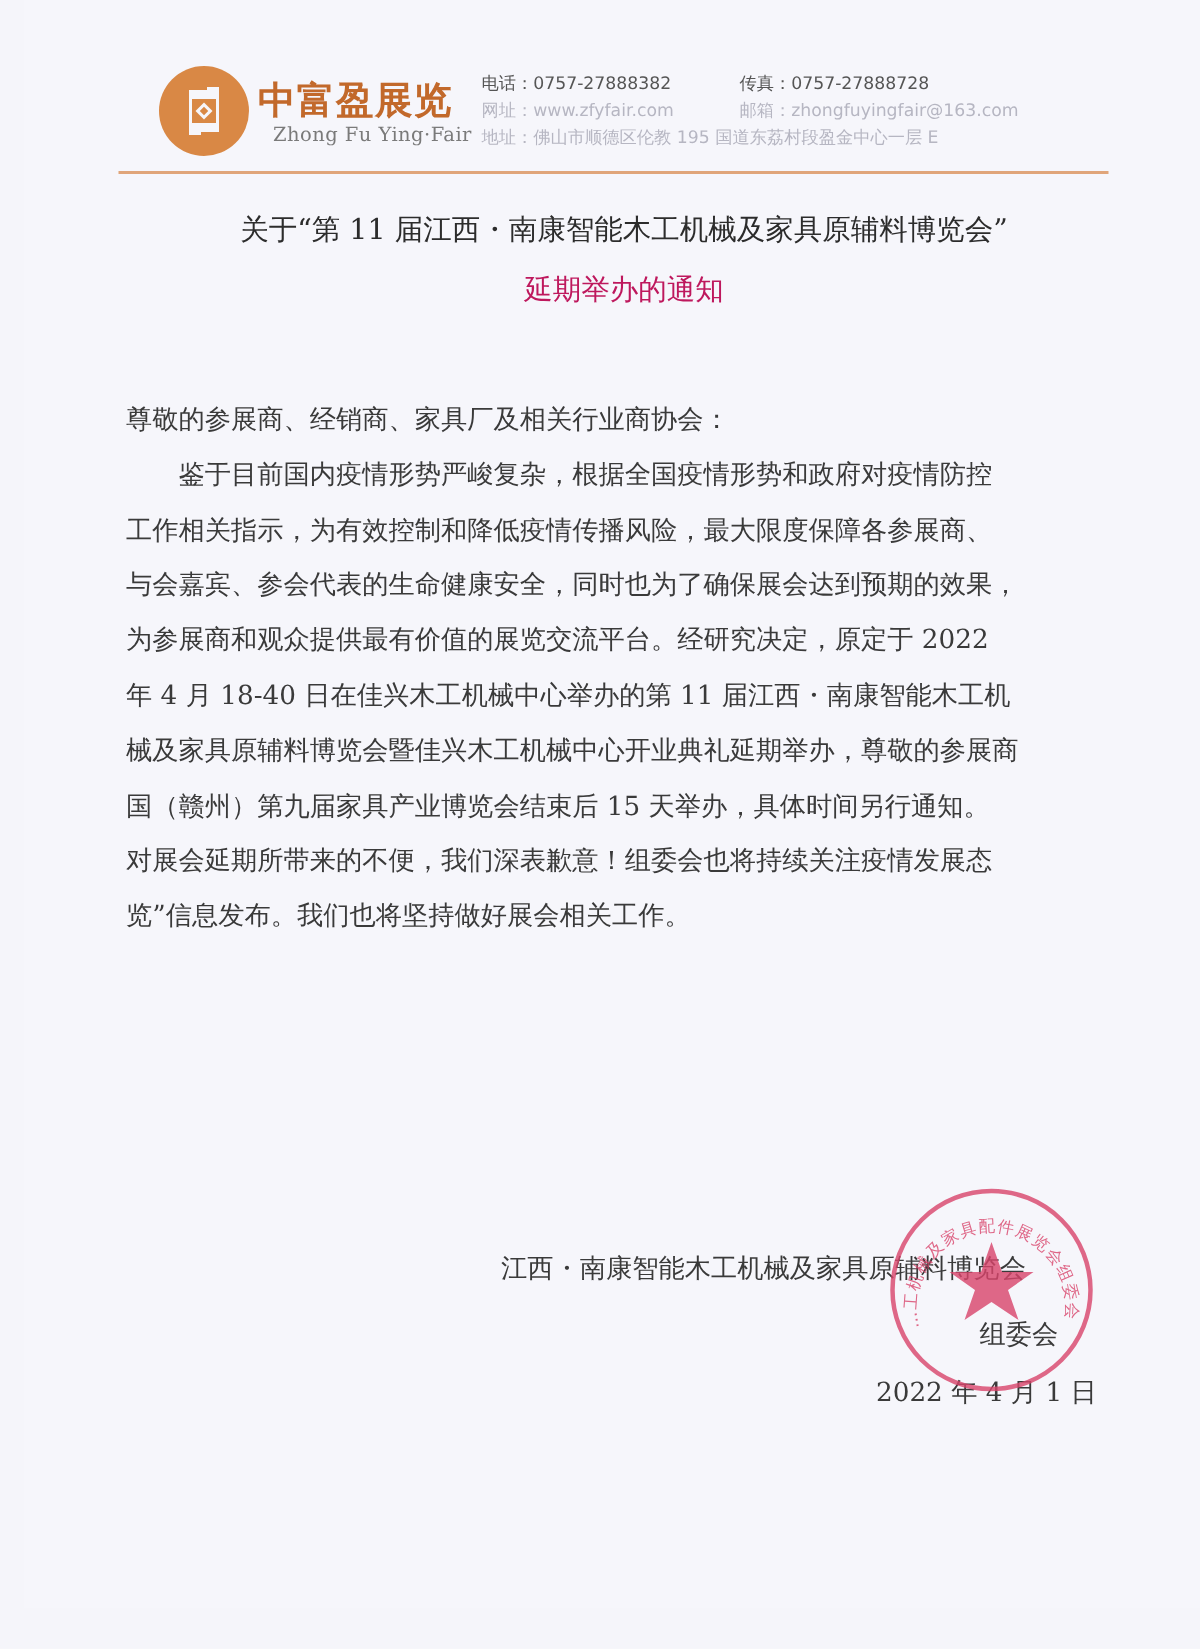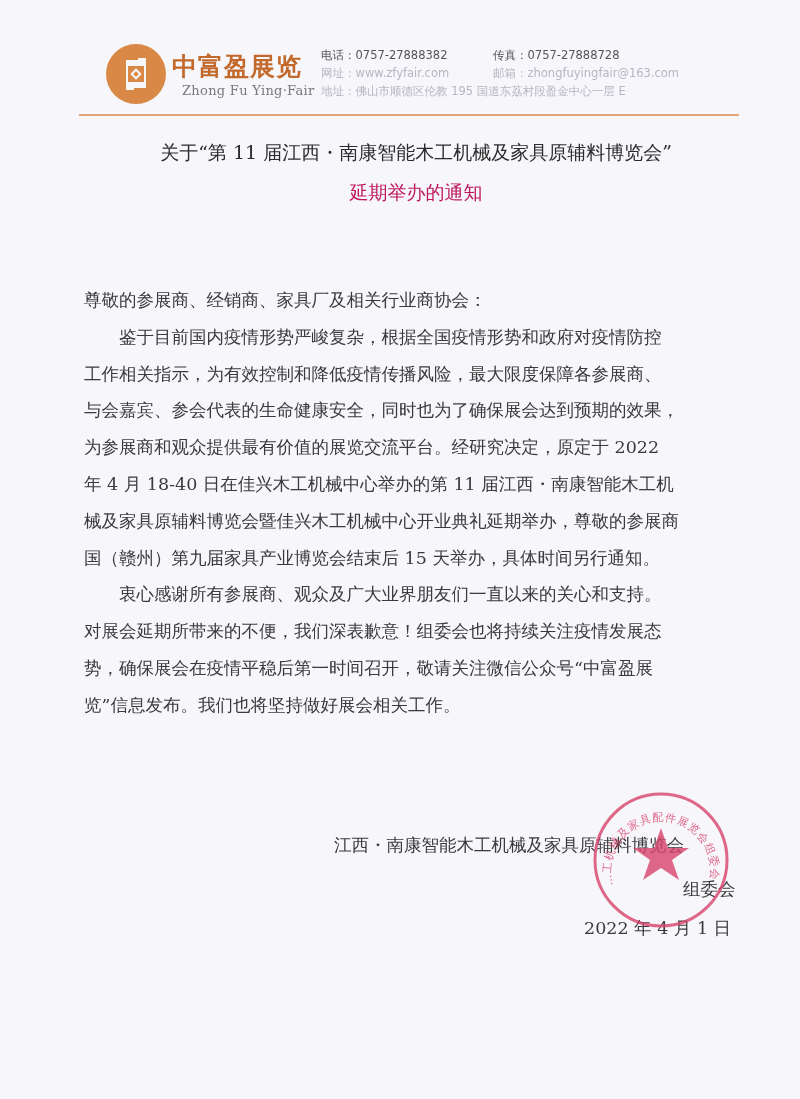--- a/index.html
+++ b/index.html
@@ -21,29 +21,29 @@
   .contact .c1 { width: 172px; }
   .contact .row.dark { color: #555; }
   .contact .row.light { color: #b6b6c2; }
   .rule { position: absolute; left: 63px; top: 114px; width: 420px; width: 480px; height: 2px; background: #e0a57a; }
 
   
   .title1 { position: absolute; left: 0; width: 800px; top: 140px; text-align: center; font-size: 19px; color: #2c2c2c; }
   .title2 { position: absolute; left: 0; width: 800px; top: 180px; text-align: center; font-size: 19px; color: #be185d; }
 
   
-  .body { position: absolute; left: 68px; top: 262px; width: 650px; font-size: 17.5px; line-height: 36.8px; color: #3a3a3a; margin-top: 20px; }
+  .body { position: absolute; left: 68px; top: 262px; width: 650px; font-size: 17.5px; line-height: 36.8px; color: #3a3a3a; }
   .body p { margin: 0; }
   .line { white-space: nowrap; display: block; }
   .greeting { margin-bottom: 0; }
 
   
   .sig { position: absolute; font-size: 17.5px; color: #3a3a3a; white-space: nowrap; }
   .sig-org { left: 318px; top: 833px; text-align: center; }
-  .sig-committee { left: 637px; top: 877px; margin-left: 30px; }
+  .sig-committee { left: 637px; top: 877px; }
   .sig-date { left: 568px; top: 916px; }
 
   .stamp { position: absolute; left: 575px; top: 790px; width: 140px; height: 140px; pointer-events: none; opacity: 0.8; }
 </style>
 </head>
 <body>
 
 <div class="page">
 
   <svg class="logo" viewBox="0 0 64 64">
@@ -84,23 +84,21 @@
     <p>
       <span class="line">　　鉴于目前国内疫情形势严峻复杂，根据全国疫情形势和政府对疫情防控</span>
       <span class="line">工作相关指示，为有效控制和降低疫情传播风险，最大限度保障各参展商、</span>
       <span class="line">与会嘉宾、参会代表的生命健康安全，同时也为了确保展会达到预期的效果，</span>
       <span class="line">为参展商和观众提供最有价值的展览交流平台。经研究决定，原定于 2022</span>
       <span class="line">年 4 月 18-40 日在佳兴木工机械中心举办的第 11 届江西・南康智能木工机</span>
       <span class="line">械及家具原辅料博览会暨佳兴木工机械中心开业典礼延期举办，尊敬的参展商</span>
       <span class="line">国（赣州）第九届家具产业博览会结束后 15 天举办，具体时间另行通知。</span>
     </p>
     <p>
-      <span class="line">　　衷心感谢所有参展商、观众及广大业界朋友们一直以来的关心和支持。</span>
       <span class="line">对展会延期所带来的不便，我们深表歉意！组委会也将持续关注疫情发展态</span>
-      <span class="line">势，确保展会在疫情平稳后第一时间召开，敬请关注微信公众号“中富盈展</span>
       <span class="line">览”信息发布。我们也将坚持做好展会相关工作。</span>
     </p>
   </div>
 
   <div class="sig sig-org">江西・南康智能木工机械及家具原辅料博览会</div>
   <div class="sig sig-committee">组委会</div>
   <div class="sig sig-date">2022 年 4 月 1 日</div>
 
   <svg class="stamp" viewBox="0 0 140 140">
     <defs>

